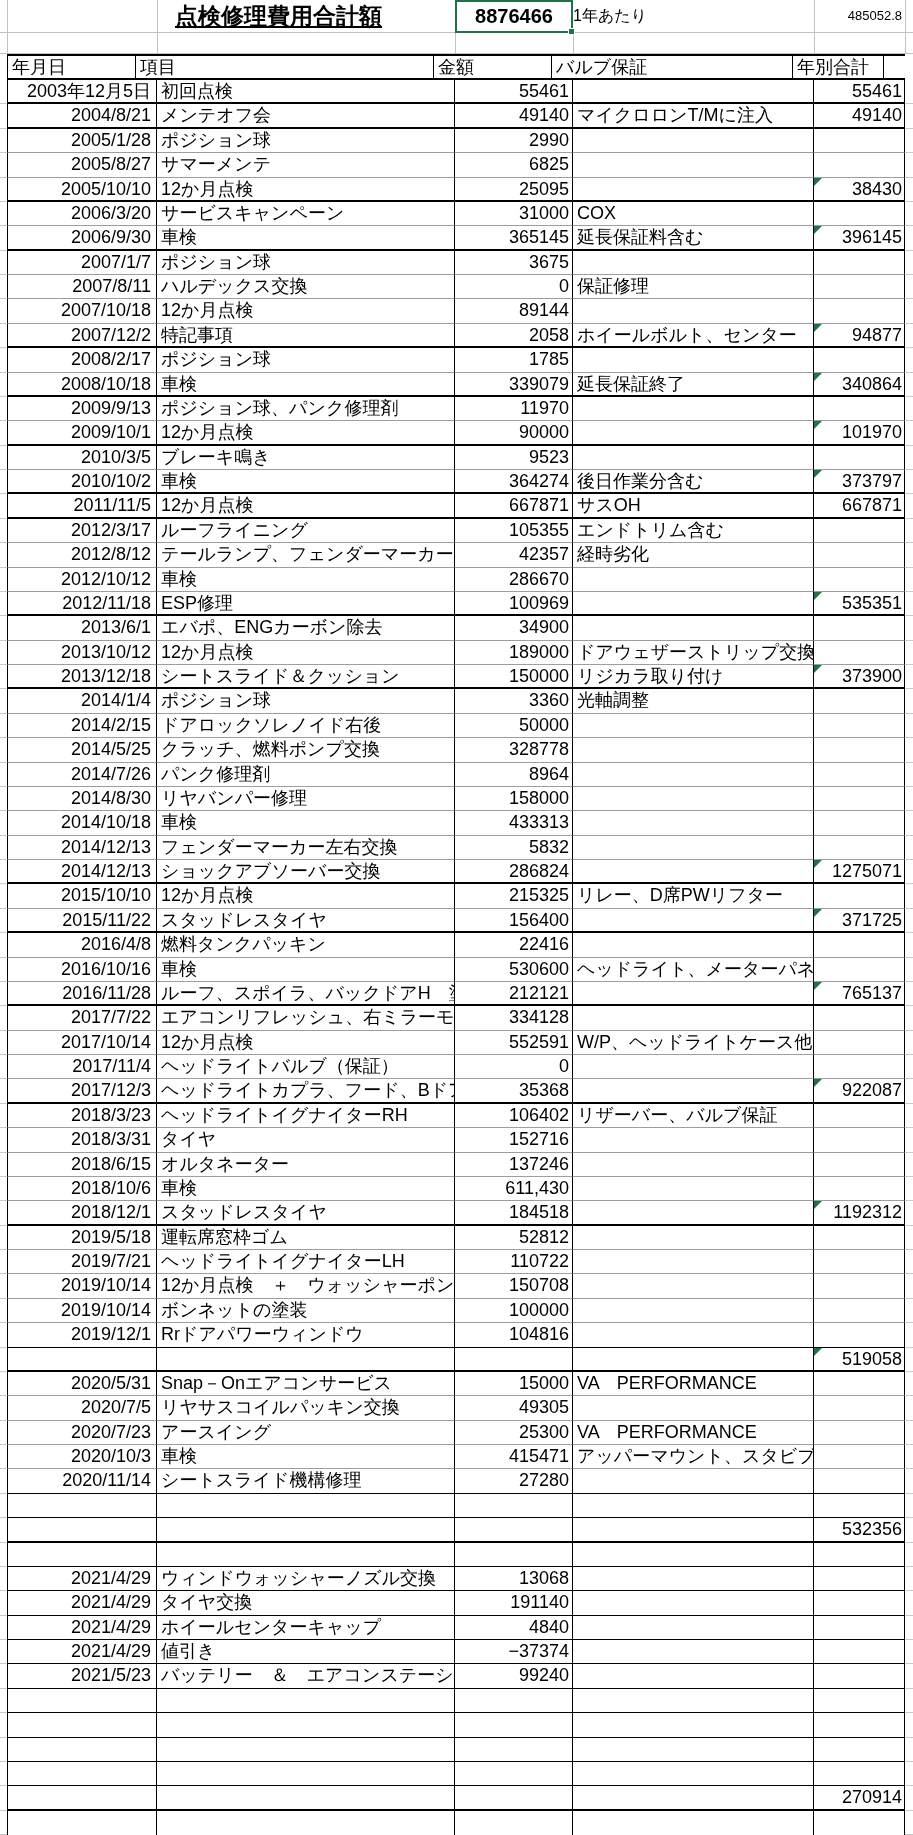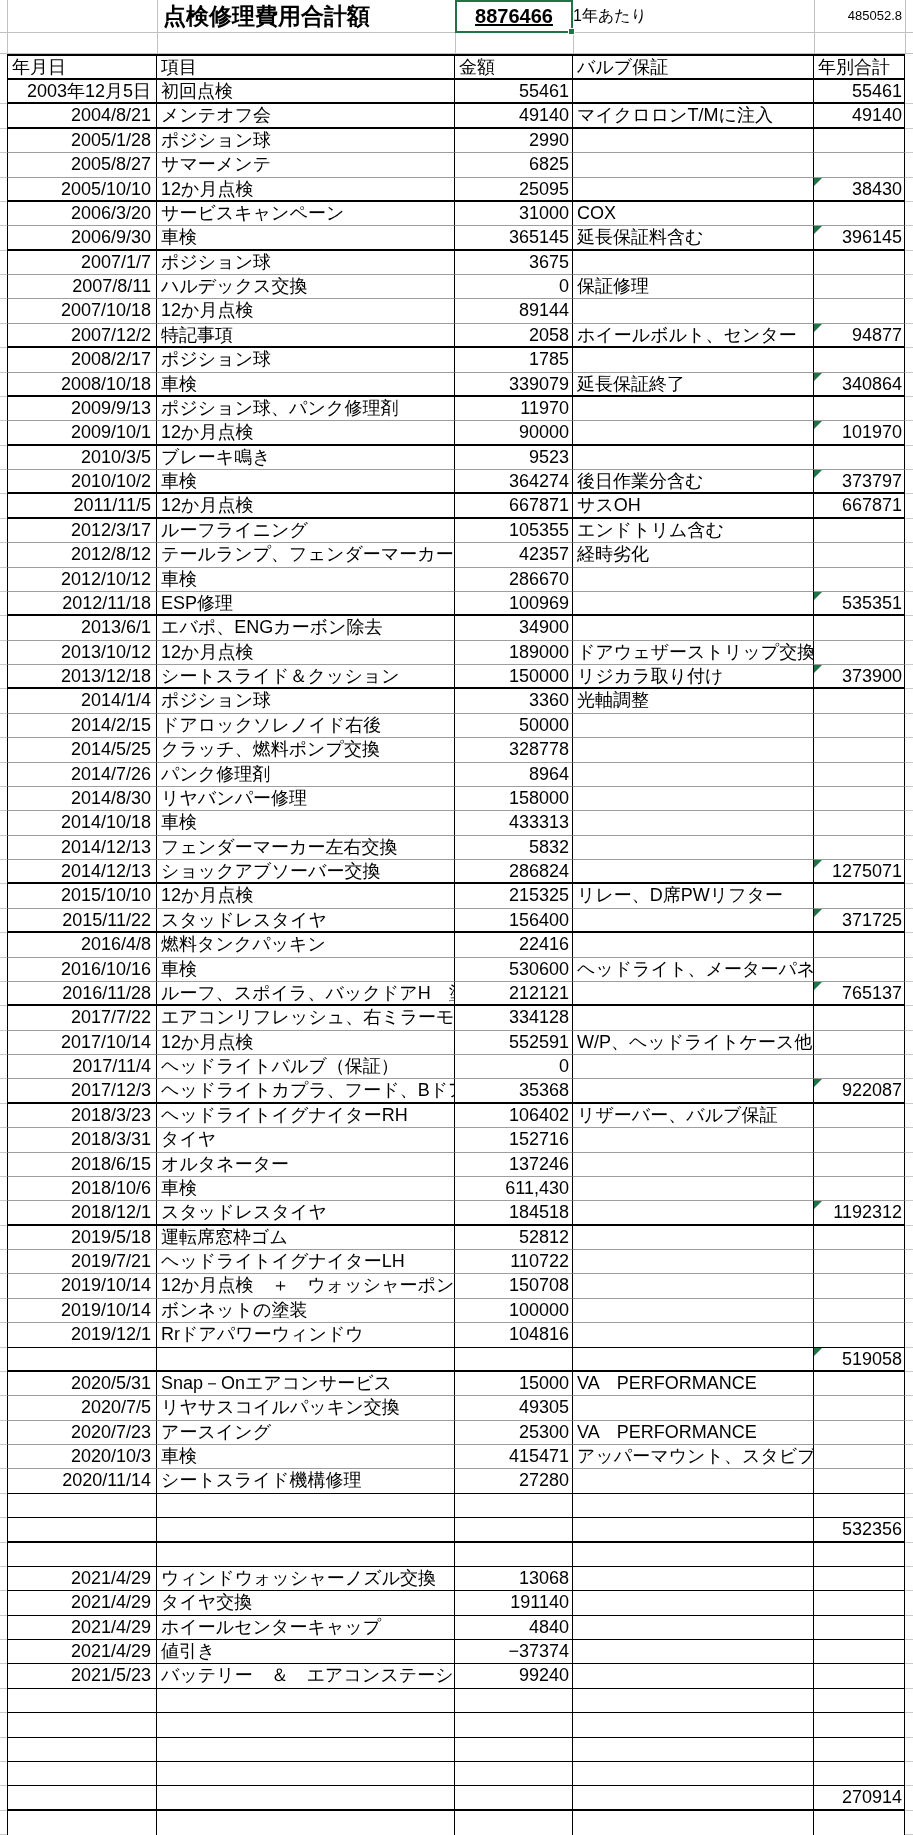--- a/index.html
+++ b/index.html
@@ -2,39 +2,39 @@
 <html><head>
 <meta charset="utf-8">
 <style>
   html,body{margin:0;padding:0;background:#fff;}
   .sheet{position:relative;width:913px;height:1835px;background:#fff;overflow:hidden;
          font-family:"Liberation Sans","DejaVu Sans",sans-serif;color:#000;}
   
   .hline{position:absolute;height:1px;background:#c2c2c2;}
   .vline{position:absolute;width:1px;background:#c2c2c2;}
   .title-cell{position:absolute;left:157px;top:0;width:296px;height:32px;line-height:32px;
-              font-size:23px;font-weight:bold;padding-left:6px;
+              font-size:23px;font-weight:bold;text-decoration:underline;padding-left:18px;
               white-space:nowrap;overflow:hidden;}
   .grand-total{position:absolute;left:455px;top:0;width:118px;height:33px;box-sizing:border-box;
                border:2px solid #217346;text-align:center;line-height:29px;font-size:20px;
-               font-weight:bold;text-decoration:underline;background:#fff;}
+               font-weight:bold;background:#fff;}
   .fill-handle{position:absolute;left:568px;top:28px;width:7px;height:7px;background:#217346;
                border:1px solid #fff;box-sizing:border-box;}
   .per-year-label{position:absolute;left:573px;top:0;width:241px;height:32px;line-height:32px;
                   font-size:16px;text-align:left;padding-right:0;box-sizing:border-box;
                   padding-right:14px;white-space:nowrap;}
   .per-year-value{position:absolute;left:814px;top:0;width:91px;height:32px;line-height:32px;
                   font-size:13px;text-align:right;box-sizing:border-box;padding-right:3px;}
   
   .header-row{position:absolute;left:0;top:54px;width:913px;height:26px;display:flex;}
   .header-strip{margin-left:7px;width:898px;box-sizing:border-box;display:flex;
                 border-top:2px solid #000;border-bottom:2px solid #000;background:#fff;}
   .hcell{box-sizing:border-box;border-right:1px solid #000;font-size:18px;line-height:22px;
          padding-left:4px;white-space:nowrap;overflow:hidden;}
-  .hc-date{width:150px;border-left:1px solid #000;}
+  .hc-date{width:129px;border-left:1px solid #000;}
   .hc-item{width:298px;}
   .hc-amount{width:118px;}
   .hc-note{width:241px;}
   .hc-total{width:91px;}
   
   .rows{position:absolute;left:0;top:80px;width:913px;display:flex;flex-direction:column;}
   .row{display:flex;height:24.375px;box-sizing:border-box;}
   .spl{width:7px;box-sizing:border-box;border-bottom:1px solid #c9c9c9;}
   .spr{width:8px;box-sizing:border-box;border-bottom:1px solid #c9c9c9;}
   .cell{box-sizing:border-box;border-right:1px solid #000;border-bottom:1px solid #9e9e9e;

